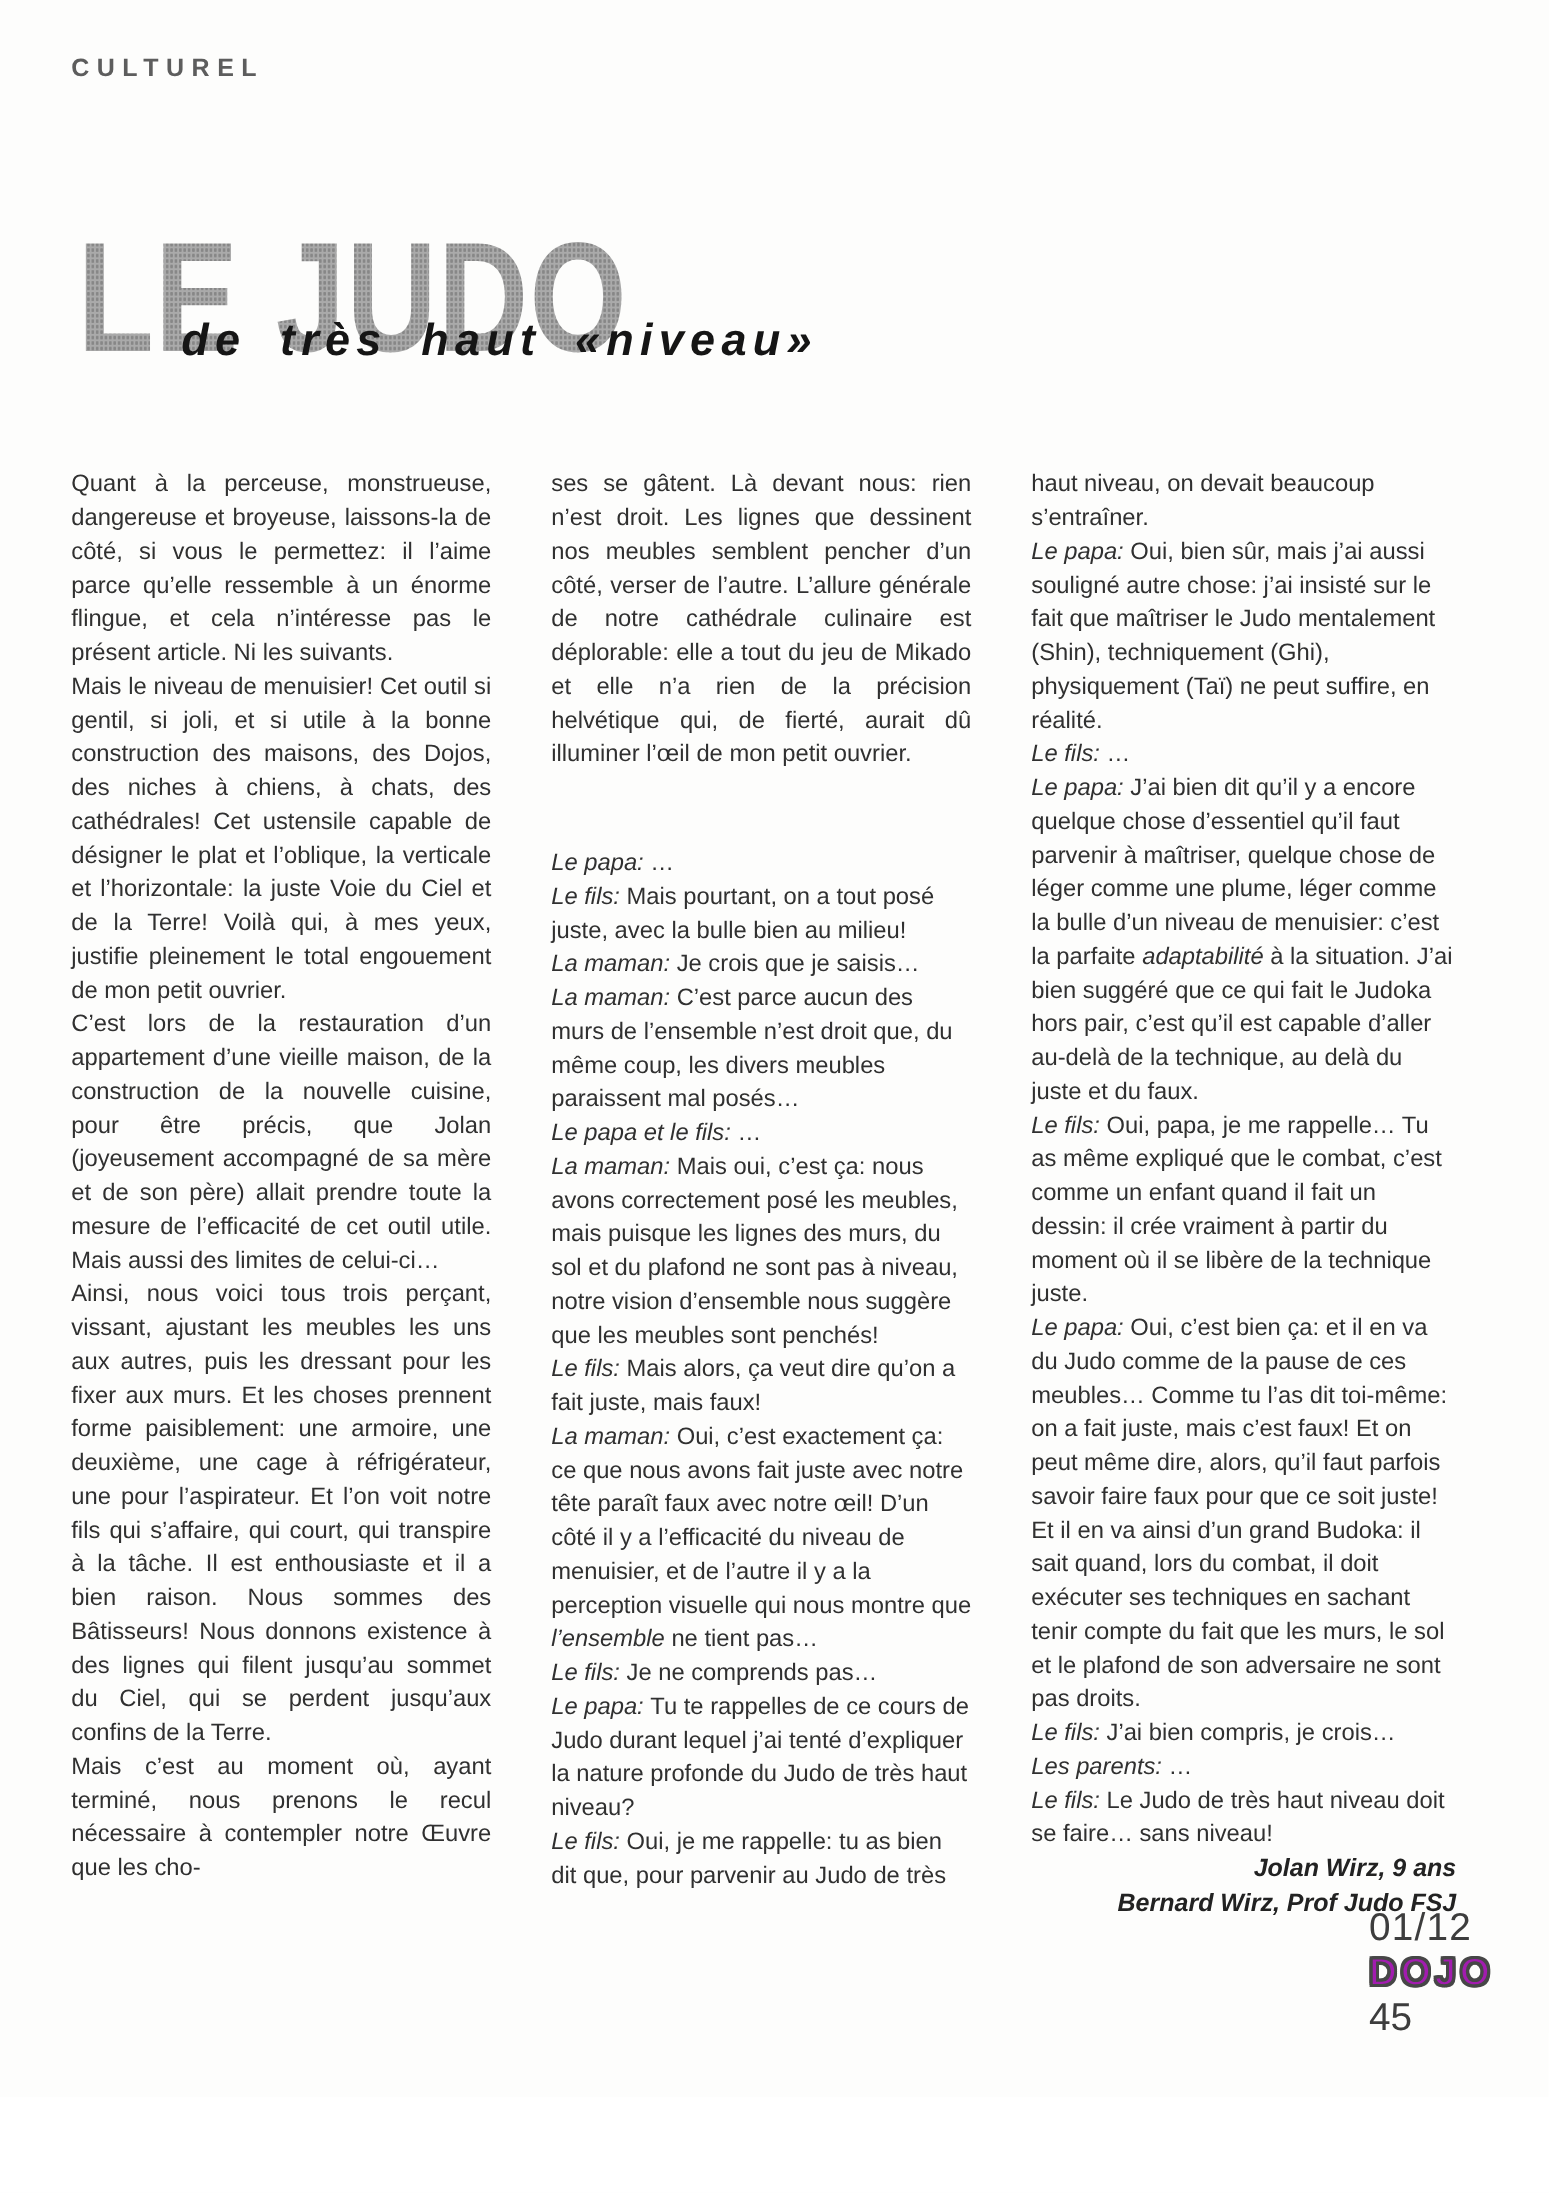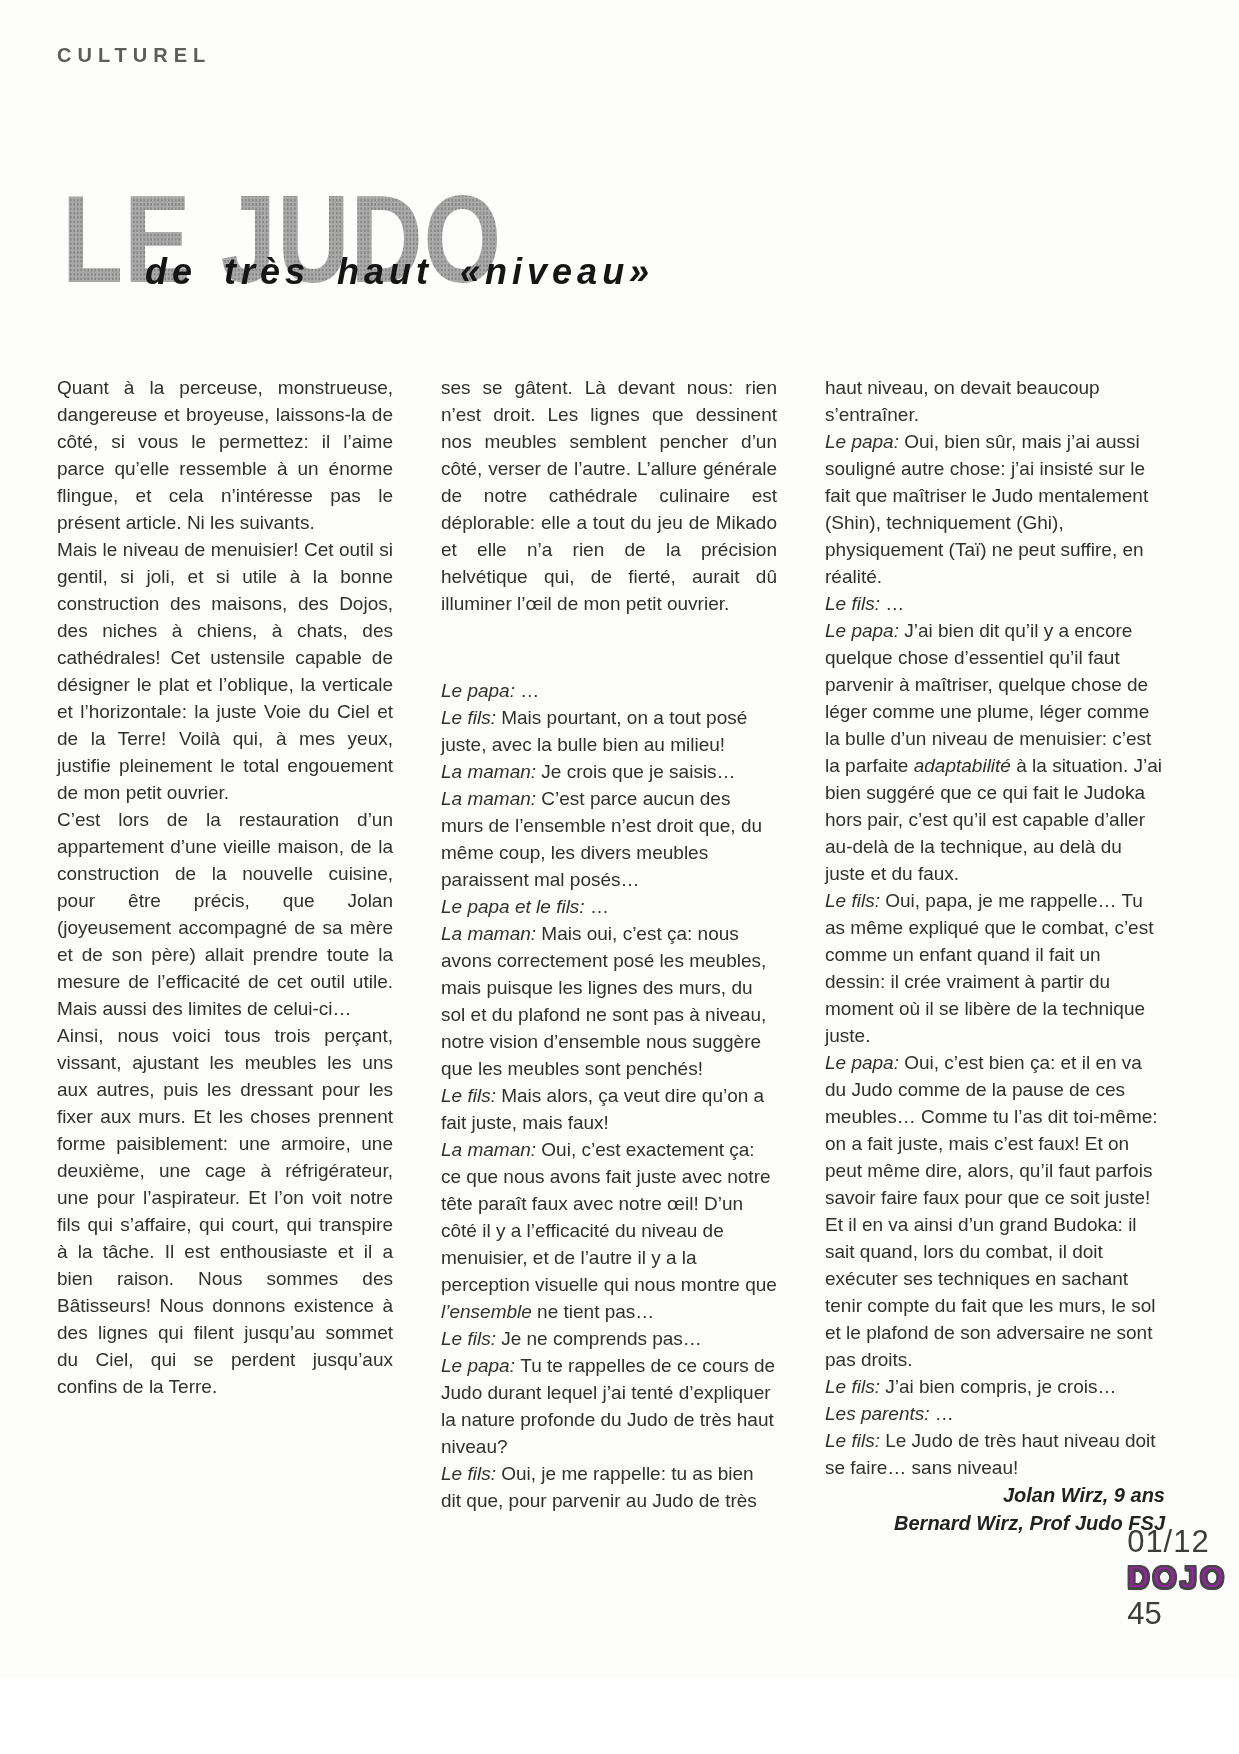--- a/index.html
+++ b/index.html
@@ -79,39 +79,40 @@
     margin-left:26px;
     font-size:31px;font-weight:bold;letter-spacing:3px;
     color:#a21caf;
     -webkit-text-stroke:1.8px #474747;
     text-shadow:
       -1.5px -1.5px 0 #474747, 1.5px -1.5px 0 #474747,
       -1.5px  1.5px 0 #474747, 1.5px  1.5px 0 #474747,
        0 -1.5px 0 #474747, 0 1.5px 0 #474747,
       -1.5px 0 0 #474747, 1.5px 0 0 #474747;
   }
-  .page-num{margin-left:88px;}
+  .page-num{margin-left:56px;}
 </style>
 </head>
 <body>
 
 <div class="page">
 
   <div class="section-label">CULTUREL</div>
 
   <div class="title-main">LE JUDO</div>
 
   <div class="title-sub">de très haut «niveau»</div>
 
   <div class="columns">
     <div class="col">
         <p class="blk para justify">Quant à la perceuse, monstrueuse, dangereuse et broyeuse, laissons-la de côté, si vous le permettez: il l’aime parce qu’elle ressemble à un énorme flingue, et cela n’intéresse pas le présent article. Ni les suivants.</p>
         <p class="blk para justify">Mais le niveau de menuisier! Cet outil si gentil, si joli, et si utile à la bonne construction des maisons, des Dojos, des niches à chiens, à chats, des cathédrales! Cet ustensile capable de désigner le plat et l’oblique, la verticale et l’horizontale: la juste Voie du Ciel et de la Terre! Voilà qui, à mes yeux, justifie pleinement le total engouement de mon petit ouvrier.</p>
         <p class="blk para justify">C’est lors de la restauration d’un appartement d’une vieille maison, de la construction de la nouvelle cuisine, pour être précis, que Jolan (joyeusement accompagné de sa mère et de son père) allait prendre toute la mesure de l’efficacité de cet outil utile. Mais aussi des limites de celui-ci…</p>
         <p class="blk para justify">Ainsi, nous voici tous trois perçant, vissant, ajustant les meubles les uns aux autres, puis les dressant pour les fixer aux murs. Et les choses prennent forme paisiblement: une armoire, une deuxième, une cage à réfrigérateur, une pour l’aspirateur. Et l’on voit notre fils qui s’affaire, qui court, qui transpire à la tâche. Il est enthousiaste et il a bien raison. Nous sommes des Bâtisseurs! Nous donnons existence à des lignes qui filent jusqu’au sommet du Ciel, qui se perdent jusqu’aux confins de la Terre.</p>
+        <p class="blk para justify">Mais c’est au moment où, ayant terminé, nous prenons le recul nécessaire à contempler notre Œuvre que les cho-</p>
       </div>
     <div class="col">
         <p class="blk para justify">ses se gâtent. Là devant nous: rien n’est droit. Les lignes que dessinent nos meubles semblent pencher d’un côté, verser de l’autre. L’allure générale de notre cathédrale culinaire est déplorable: elle a tout du jeu de Mikado et elle n’a rien de la précision helvétique qui, de fierté, aurait dû illuminer l’œil de mon petit ouvrier.</p>
         <div style="height: 60px;"></div>
         <p class="blk dialogue"><em class="speaker">Le papa: </em>…</p>
         <p class="blk dialogue"><em class="speaker">Le fils: </em>Mais pourtant, on a tout posé juste, avec la bulle bien au milieu!</p>
         <p class="blk dialogue"><em class="speaker">La maman: </em>Je crois que je saisis…</p>
         <p class="blk dialogue"><em class="speaker">La maman: </em>C’est parce aucun des murs de l’ensemble n’est droit que, du même coup, les divers meubles paraissent mal posés…</p>
         <p class="blk dialogue"><em class="speaker">Le papa et le fils: </em>…</p>
         <p class="blk dialogue"><em class="speaker">La maman: </em>Mais oui, c’est ça: nous avons correctement posé les meubles, mais puisque les lignes des murs, du sol et du plafond ne sont pas à niveau, notre vision d’ensemble nous suggère que les meubles sont penchés!</p>

